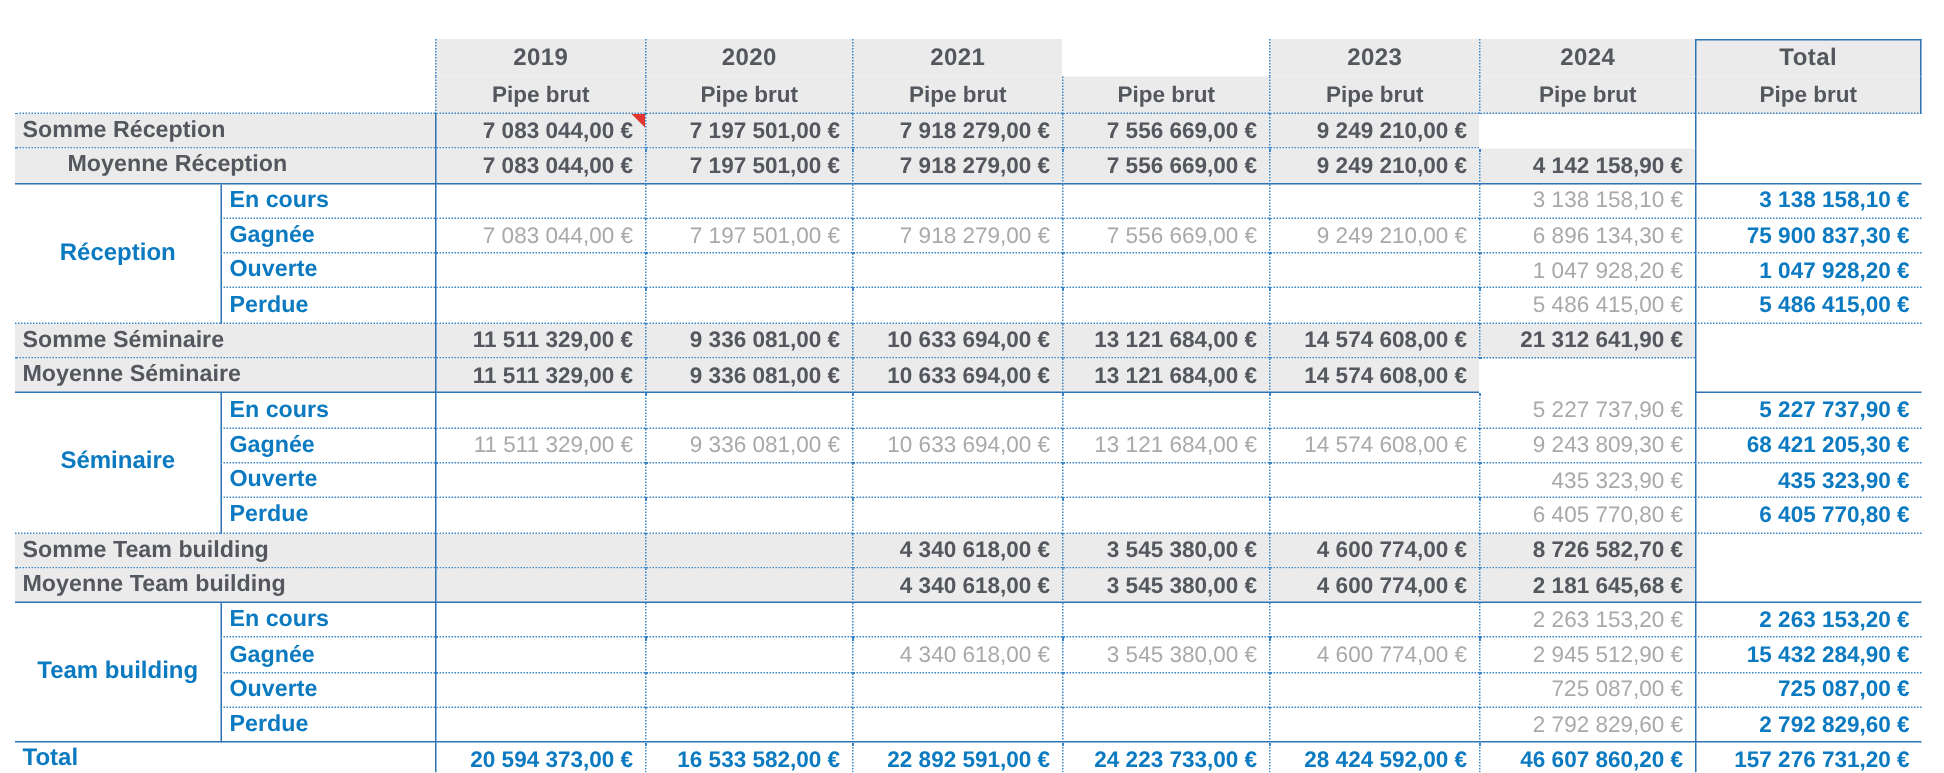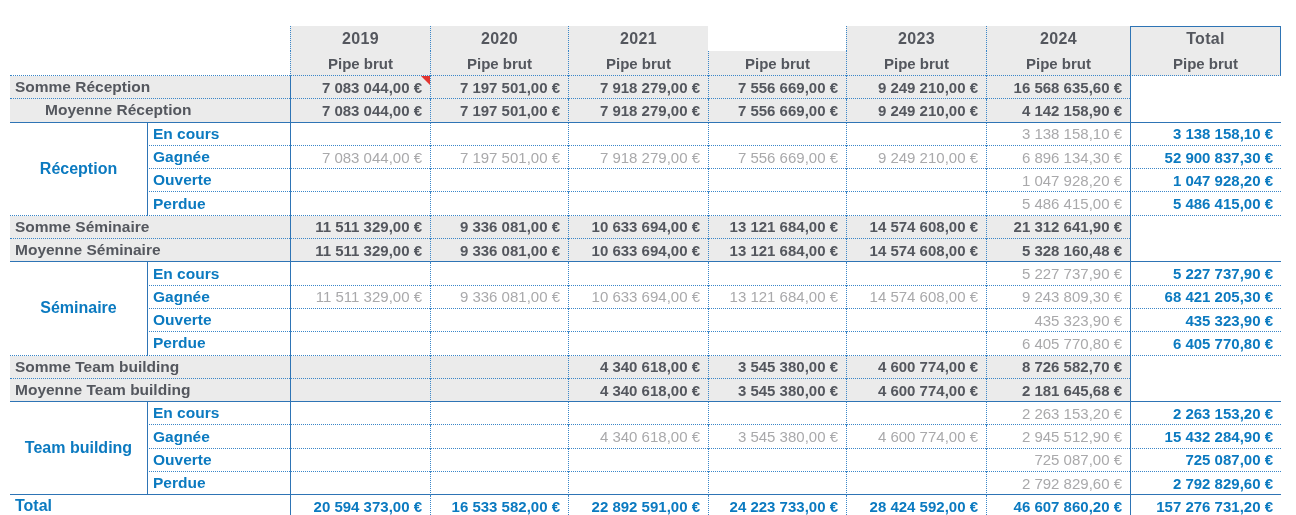--- a/index.html
+++ b/index.html
@@ -48,21 +48,20 @@
       <div class="cell hdr hdr-sub bb-dot bl-dot" style="grid-area: 2 / 8;">Pipe brut</div>
       <div class="cell hdr hdr-year bl-solid bt-solid br-solid" style="grid-area: 1 / 9;">Total</div>
       <div class="cell hdr hdr-sub bb-dot bl-solid br-solid" style="grid-area: 2 / 9;">Pipe brut</div>
       <div class="cell bb-dot" style="grid-area: 2 / 1 / auto / span 2;"></div>
       <div class="cell band lbl-dark bb-dot" style="grid-area: 3 / 1 / auto / span 2;">Somme Réception</div>
       <div class="cell band val-dark bb-dot bl-solid" style="grid-area: 3 / 3;">7 083 044,00 €<span class="marker"></span></div>
       <div class="cell band val-dark bb-dot bl-dot" style="grid-area: 3 / 4;">7 197 501,00 €</div>
       <div class="cell band val-dark bb-dot bl-dot" style="grid-area: 3 / 5;">7 918 279,00 €</div>
       <div class="cell band val-dark bb-dot bl-dot" style="grid-area: 3 / 6;">7 556 669,00 €</div>
       <div class="cell band val-dark bb-dot bl-dot" style="grid-area: 3 / 7;">9 249 210,00 €</div>
-      <div class="cell band val-dark bb-dot bl-dot" style="grid-area: 3 / 8;">16 568 635,60 €</div>
       <div class="cell bl-solid" style="grid-area: 3 / 9;"></div>
       <div class="cell band lbl-dark bb-solid" style="grid-area: 4 / 1 / auto / span 2; padding-left: 35px;">Moyenne Réception</div>
       <div class="cell band val-dark bb-solid bl-solid" style="grid-area: 4 / 3;">7 083 044,00 €</div>
       <div class="cell band val-dark bb-solid bl-dot" style="grid-area: 4 / 4;">7 197 501,00 €</div>
       <div class="cell band val-dark bb-solid bl-dot" style="grid-area: 4 / 5;">7 918 279,00 €</div>
       <div class="cell band val-dark bb-solid bl-dot" style="grid-area: 4 / 6;">7 556 669,00 €</div>
       <div class="cell band val-dark bb-solid bl-dot" style="grid-area: 4 / 7;">9 249 210,00 €</div>
       <div class="cell band val-dark bb-solid bl-dot" style="grid-area: 4 / 8;">4 142 158,90 €</div>
       <div class="cell bl-solid bb-solid" style="grid-area: 4 / 9;"></div>
       <div class="cell grp bb-dot" style="grid-area: 5 / 1 / span 4;">Réception</div>
@@ -74,21 +73,21 @@
       <div class="cell val bb-dot bl-dot" style="grid-area: 5 / 7;"></div>
       <div class="cell val bb-dot bl-dot" style="grid-area: 5 / 8;">3 138 158,10 €</div>
       <div class="cell val-blue bl-solid bb-dot" style="grid-area: 5 / 9;">3 138 158,10 €</div>
       <div class="cell status bl-solid bb-dot" style="grid-area: 6 / 2;">Gagnée</div>
       <div class="cell val bb-dot bl-solid" style="grid-area: 6 / 3;">7 083 044,00 €</div>
       <div class="cell val bb-dot bl-dot" style="grid-area: 6 / 4;">7 197 501,00 €</div>
       <div class="cell val bb-dot bl-dot" style="grid-area: 6 / 5;">7 918 279,00 €</div>
       <div class="cell val bb-dot bl-dot" style="grid-area: 6 / 6;">7 556 669,00 €</div>
       <div class="cell val bb-dot bl-dot" style="grid-area: 6 / 7;">9 249 210,00 €</div>
       <div class="cell val bb-dot bl-dot" style="grid-area: 6 / 8;">6 896 134,30 €</div>
-      <div class="cell val-blue bl-solid bb-dot" style="grid-area: 6 / 9;">52 900 837,30 €</div>
+      <div class="cell val-blue bl-solid bb-dot" style="grid-area: 6 / 9;">75 900 837,30 €</div>
       <div class="cell status bl-solid bb-dot" style="grid-area: 7 / 2;">Ouverte</div>
       <div class="cell val bb-dot bl-solid" style="grid-area: 7 / 3;"></div>
       <div class="cell val bb-dot bl-dot" style="grid-area: 7 / 4;"></div>
       <div class="cell val bb-dot bl-dot" style="grid-area: 7 / 5;"></div>
       <div class="cell val bb-dot bl-dot" style="grid-area: 7 / 6;"></div>
       <div class="cell val bb-dot bl-dot" style="grid-area: 7 / 7;"></div>
       <div class="cell val bb-dot bl-dot" style="grid-area: 7 / 8;">1 047 928,20 €</div>
       <div class="cell val-blue bl-solid bb-dot" style="grid-area: 7 / 9;">1 047 928,20 €</div>
       <div class="cell status bl-solid bb-dot" style="grid-area: 8 / 2;">Perdue</div>
       <div class="cell val bb-dot bl-solid" style="grid-area: 8 / 3;"></div>
@@ -105,21 +104,20 @@
       <div class="cell band val-dark bb-dot bl-dot" style="grid-area: 9 / 6;">13 121 684,00 €</div>
       <div class="cell band val-dark bb-dot bl-dot" style="grid-area: 9 / 7;">14 574 608,00 €</div>
       <div class="cell band val-dark bb-dot bl-dot" style="grid-area: 9 / 8;">21 312 641,90 €</div>
       <div class="cell bl-solid" style="grid-area: 9 / 9;"></div>
       <div class="cell band lbl-dark bb-solid" style="grid-area: 10 / 1 / auto / span 2;">Moyenne Séminaire</div>
       <div class="cell band val-dark bb-solid bl-solid" style="grid-area: 10 / 3;">11 511 329,00 €</div>
       <div class="cell band val-dark bb-solid bl-dot" style="grid-area: 10 / 4;">9 336 081,00 €</div>
       <div class="cell band val-dark bb-solid bl-dot" style="grid-area: 10 / 5;">10 633 694,00 €</div>
       <div class="cell band val-dark bb-solid bl-dot" style="grid-area: 10 / 6;">13 121 684,00 €</div>
       <div class="cell band val-dark bb-solid bl-dot" style="grid-area: 10 / 7;">14 574 608,00 €</div>
-      <div class="cell band val-dark bb-solid bl-dot" style="grid-area: 10 / 8;">5 328 160,48 €</div>
       <div class="cell bl-solid bb-solid" style="grid-area: 10 / 9;"></div>
       <div class="cell grp bb-dot" style="grid-area: 11 / 1 / span 4;">Séminaire</div>
       <div class="cell status bl-solid bb-dot" style="grid-area: 11 / 2;">En cours</div>
       <div class="cell val bb-dot bl-solid" style="grid-area: 11 / 3;"></div>
       <div class="cell val bb-dot bl-dot" style="grid-area: 11 / 4;"></div>
       <div class="cell val bb-dot bl-dot" style="grid-area: 11 / 5;"></div>
       <div class="cell val bb-dot bl-dot" style="grid-area: 11 / 6;"></div>
       <div class="cell val bb-dot bl-dot" style="grid-area: 11 / 7;"></div>
       <div class="cell val bb-dot bl-dot" style="grid-area: 11 / 8;">5 227 737,90 €</div>
       <div class="cell val-blue bl-solid bb-dot" style="grid-area: 11 / 9;">5 227 737,90 €</div>

